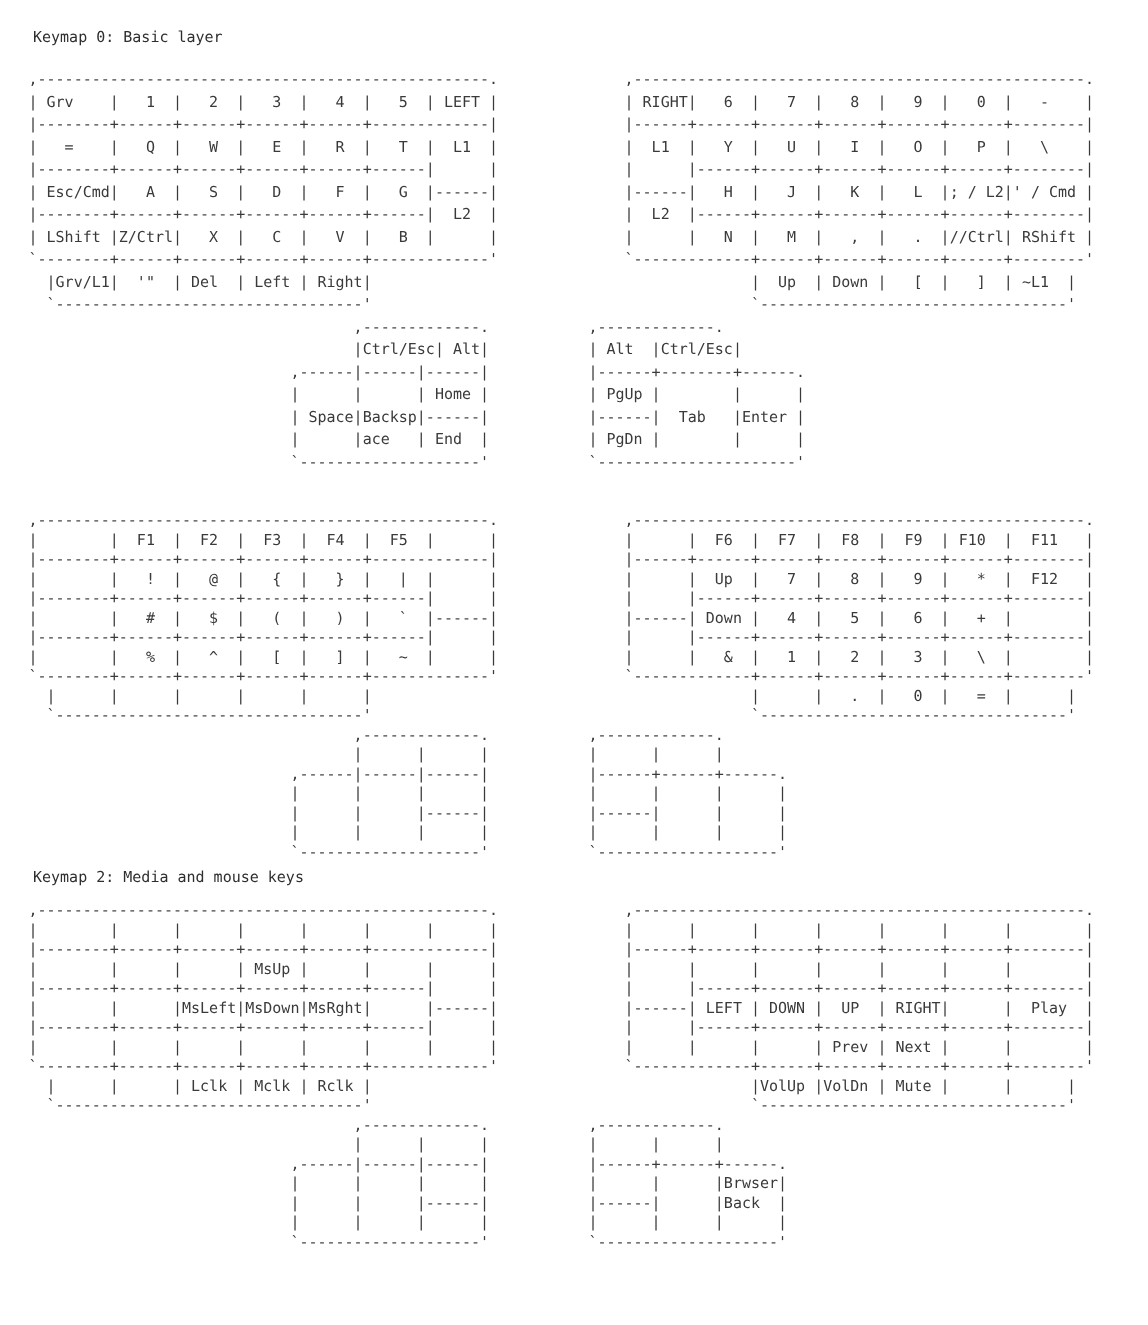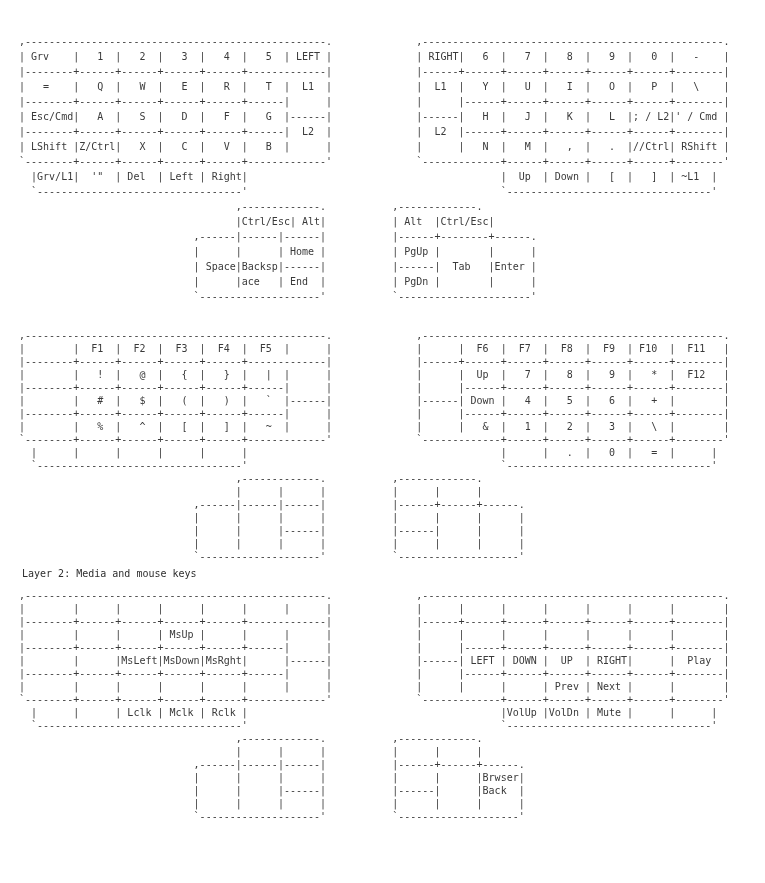--- a/index.html
+++ b/index.html
@@ -20,20 +20,21 @@
     margin:14px 0 25px 0;color:#3a3a3a;
     white-space:pre;
   }
   #km1 pre.art{line-height:13px;margin:9px 0 5px 0;}
   #km2 pre.art{line-height:13px;margin:9px 0 0 0;}
 </style>
 </head>
 <body>
 
 <section id="km0">
+  <div class="km-title">Keymap 0: Basic layer</div>
   <pre class="art">,--------------------------------------------------.              ,--------------------------------------------------.
 | Grv    |   1  |   2  |   3  |   4  |   5  | LEFT |              | RIGHT|   6  |   7  |   8  |   9  |   0  |   -    |
 |--------+------+------+------+------+-------------|              |------+------+------+------+------+------+--------|
 |   =    |   Q  |   W  |   E  |   R  |   T  |  L1  |              |  L1  |   Y  |   U  |   I  |   O  |   P  |   \    |
 |--------+------+------+------+------+------|      |              |      |------+------+------+------+------+--------|
 | Esc/Cmd|   A  |   S  |   D  |   F  |   G  |------|              |------|   H  |   J  |   K  |   L  |; / L2|' / Cmd |
 |--------+------+------+------+------+------|  L2  |              |  L2  |------+------+------+------+------+--------|
 | LShift |Z/Ctrl|   X  |   C  |   V  |   B  |      |              |      |   N  |   M  |   ,  |   .  |//Ctrl| RShift |
 `--------+------+------+------+------+-------------'              `-------------+------+------+------+------+--------'
   |Grv/L1|  '"  | Del  | Left | Right|                                          |  Up  | Down |   [  |   ]  | ~L1  |
@@ -62,21 +63,21 @@
                                     ,-------------.           ,-------------.
                                     |      |      |           |      |      |
                              ,------|------|------|           |------+------+------.
                              |      |      |      |           |      |      |      |
                              |      |      |------|           |------|      |      |
                              |      |      |      |           |      |      |      |
                              `--------------------'           `--------------------'</pre>
 </section>
 
 <section id="km2">
-  <div class="km-title">Layer 2: Media and mouse keys</div>
+  <div class="km-title">Keymap 2: Media and mouse keys</div>
   <pre class="art">,--------------------------------------------------.              ,--------------------------------------------------.
 |        |      |      |      |      |      |      |              |      |      |      |      |      |      |        |
 |--------+------+------+------+------+-------------|              |------+------+------+------+------+------+--------|
 |        |      |      | MsUp |      |      |      |              |      |      |      |      |      |      |        |
 |--------+------+------+------+------+------|      |              |      |------+------+------+------+------+--------|
 |        |      |MsLeft|MsDown|MsRght|      |------|              |------| LEFT | DOWN |  UP  | RIGHT|      |  Play  |
 |--------+------+------+------+------+------|      |              |      |------+------+------+------+------+--------|
 |        |      |      |      |      |      |      |              |      |      |      | Prev | Next |      |        |
 `--------+------+------+------+------+-------------'              `-------------+------+------+------+------+--------'
   |      |      | Lclk | Mclk | Rclk |                                          |VolUp |VolDn | Mute |      |      |

